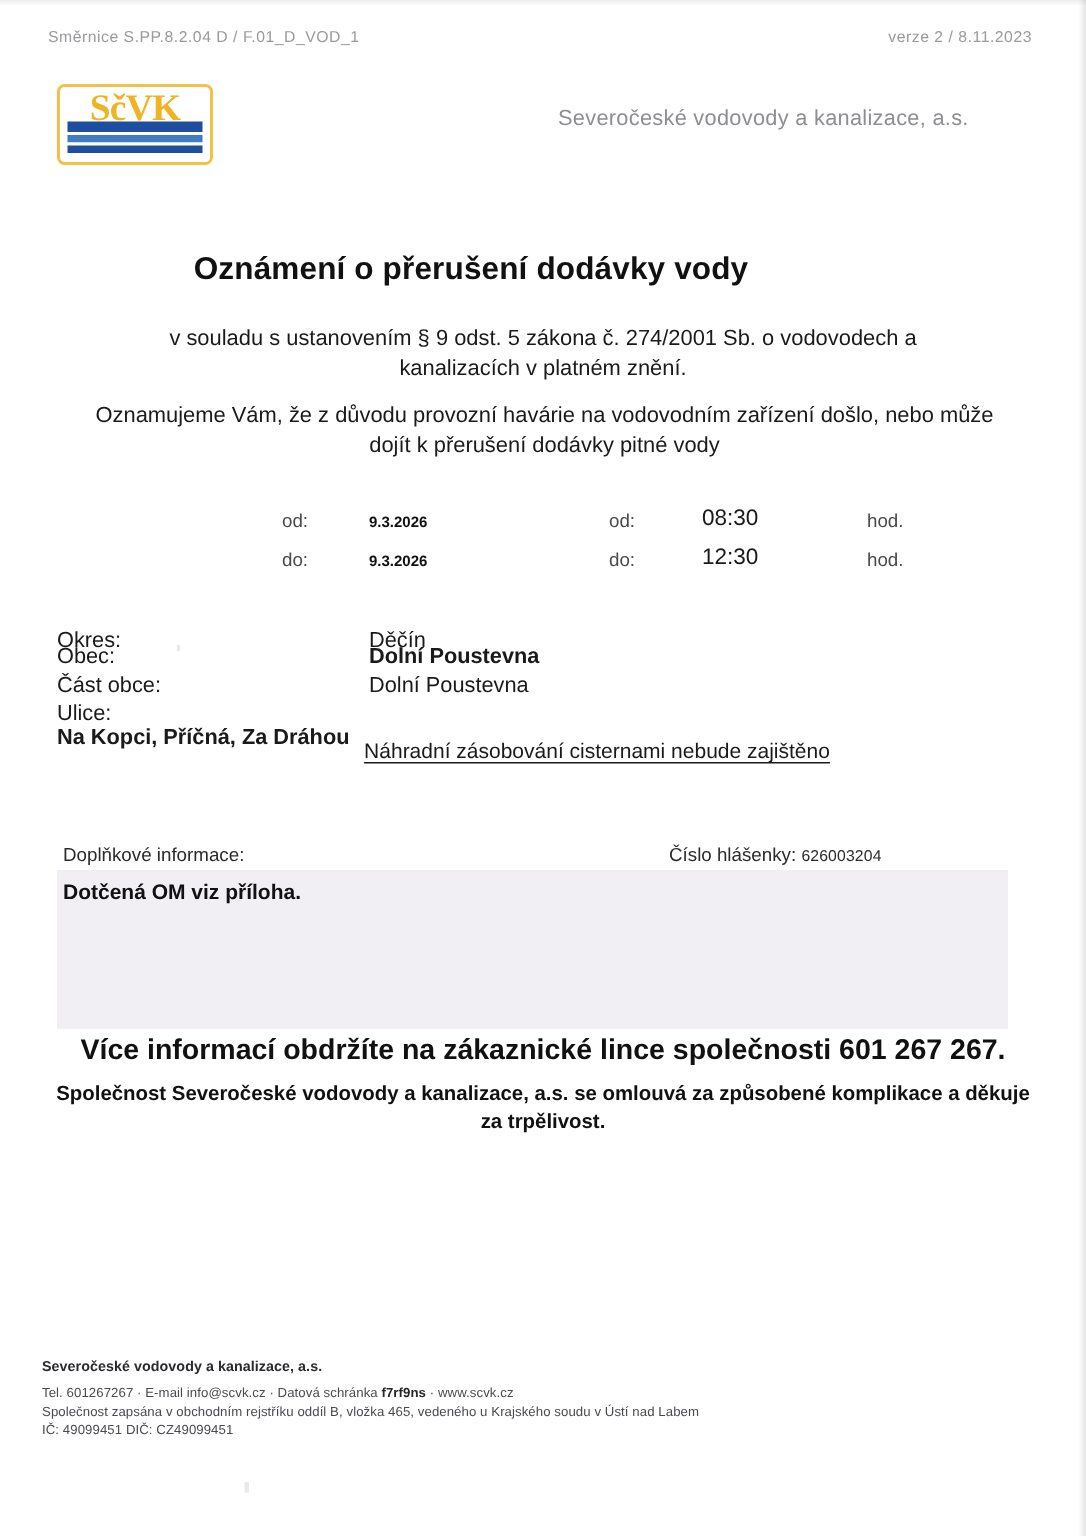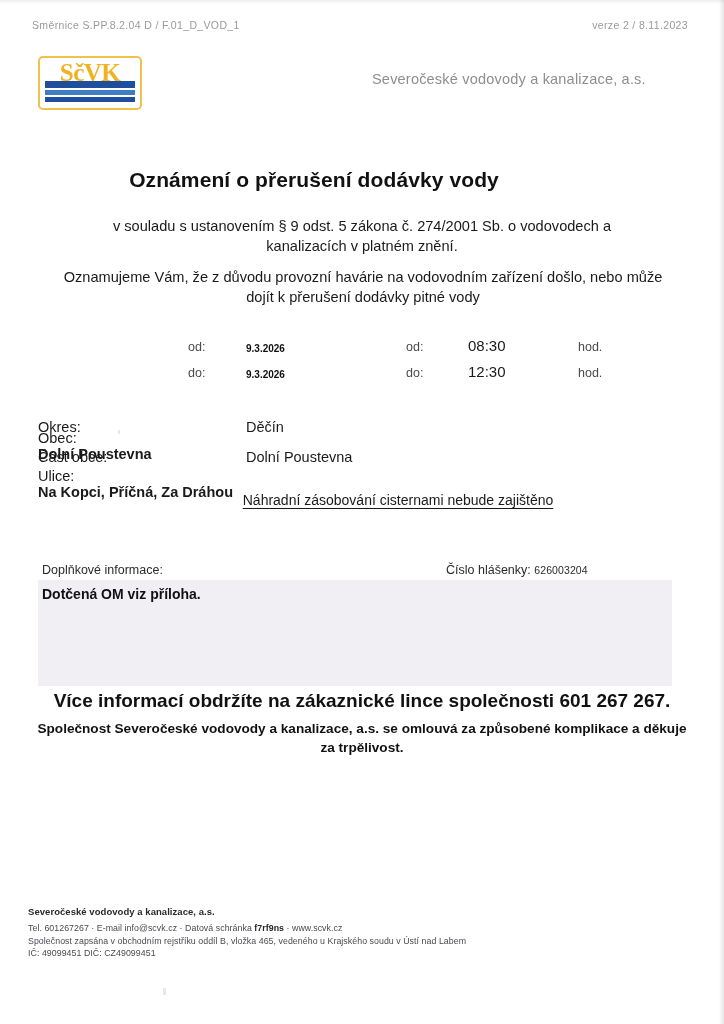--- a/index.html
+++ b/index.html
@@ -182,21 +182,21 @@
     color: #4a4a4a;
   }
   .addr-lab {
     width: 208px;
     color: #1a1a1a;
   }
   .addr-val { color: #1a1a1a; }
   .addr-val.b { font-weight: bold; }
 
   .okres-row  { top: 419px;  position: absolute; left: 38px; width: 640px; font-size: 14.5px; display: flex; }
-  .obec-row   { top: 430px; flex-direction: column; }
+  .obec-row   { top: 430px; }
   .cast-row   { top: 449px; }
   .ulice-row  { top: 468px; flex-direction: column; }
   .addr-sub { position: absolute; left: 38px; width: 640px; font-size: 14.5px; display: flex; align-items: baseline; }
 
   .cistern {
     position: absolute;
     top: 492px;
     left: 0;
     width: 724px;
     text-align: center;

